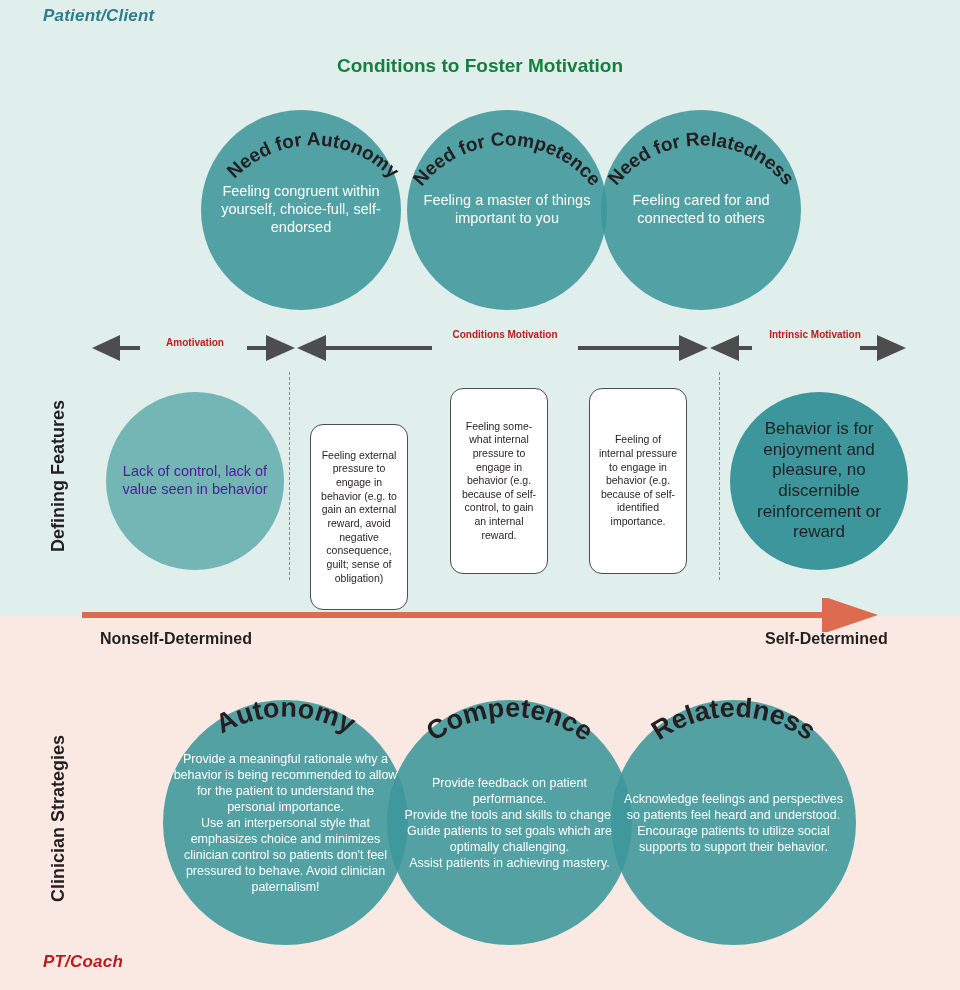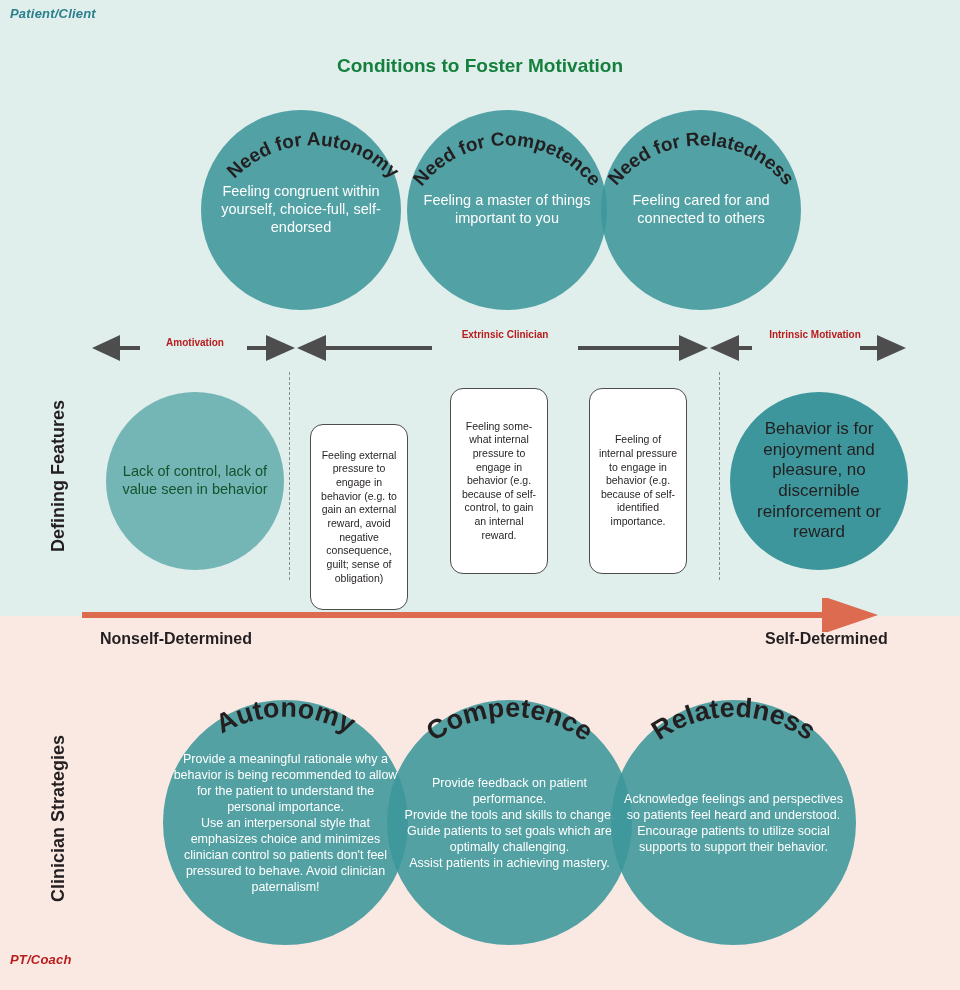--- a/index.html
+++ b/index.html
@@ -10,22 +10,23 @@
     overflow:hidden;
   }
   #stage{position:relative;width:960px;height:990px;overflow:hidden;}
 
   
   .band-top{position:absolute;left:0;top:0;width:960px;height:616px;background:#e0eeec;}
   .band-bottom{position:absolute;left:0;top:616px;width:960px;height:374px;background:#fae9e3;}
 
   
   .role-label{
-    position:absolute;font-style:italic;font-weight:bold;font-size:13px;
+    position:absolute;font-style:italic;font-weight:bold;font-size:17px;
     letter-spacing:.2px;
+    margin-left:33px;
   }
   .role-top{left:10px;top:6px;color:#2b7f8c;}
   .role-bottom{left:10px;top:952px;color:#b91c1c;}
 
   
   .section-title{
     position:absolute;left:0;top:55px;width:960px;text-align:center;
     color:#15803d;font-weight:bold;font-size:19px;
   }
 
@@ -38,21 +39,21 @@
   .vlabel-defining{left:48px;top:400px;}
   .vlabel-clinician{left:48px;top:735px;}
 
   
   .circle{
     position:absolute;border-radius:50%;
     display:flex;align-items:center;justify-content:center;
     text-align:center;box-sizing:border-box;
   }
   .c-teal{background:rgba(60,150,155,.88);color:#ffffff;}
-  .c-lightteal{background:#74b5b5;color:#14532d;}
+  .c-lightteal{background:#74b5b5;color:#4c1d95;}
   .c-solid{background:#3c969b;color:#231f20;}
   .circle .ctext{padding:0 14px;line-height:1.22;}
 
   
   .top-c1{left:201px;top:110px;width:200px;height:200px;justify-content:center;}
   .top-c2{left:407px;top:110px;width:200px;height:200px;}
   .top-c3{left:601px;top:110px;width:200px;height:200px;}
   .top-c1 .ctext,.top-c2 .ctext,.top-c3 .ctext{font-size:14.5px;}
 
   
@@ -172,21 +173,21 @@
 
         <path d="M 710,26 L 739,13 L 739,39 Z" stroke="none"></path>
         <line x1="737" y1="26" x2="752" y2="26" stroke-width="4"></line>
 
         <line x1="860" y1="26" x2="884" y2="26" stroke-width="4"></line>
         <path d="M 906,26 L 877,13 L 877,39 Z" stroke="none"></path>
       </g>
     </svg>
   </div>
   <div class="mot-label mot-amot">Amotivation</div>
-  <div class="mot-label mot-ext">Extrinsic Clinician</div>
+  <div class="mot-label mot-ext">Conditions Motivation</div>
   <div class="mot-label mot-int">Intrinsic Motivation</div>
 
   <div class="dash dash-1"></div>
   <div class="dash dash-2"></div>
 
   <div class="vlabel vlabel-defining">Defining Features</div>
 
   <div class="circle c-lightteal df-c1">
     <div class="ctext">Lack of control, lack of value seen in behavior</div>
   </div>

